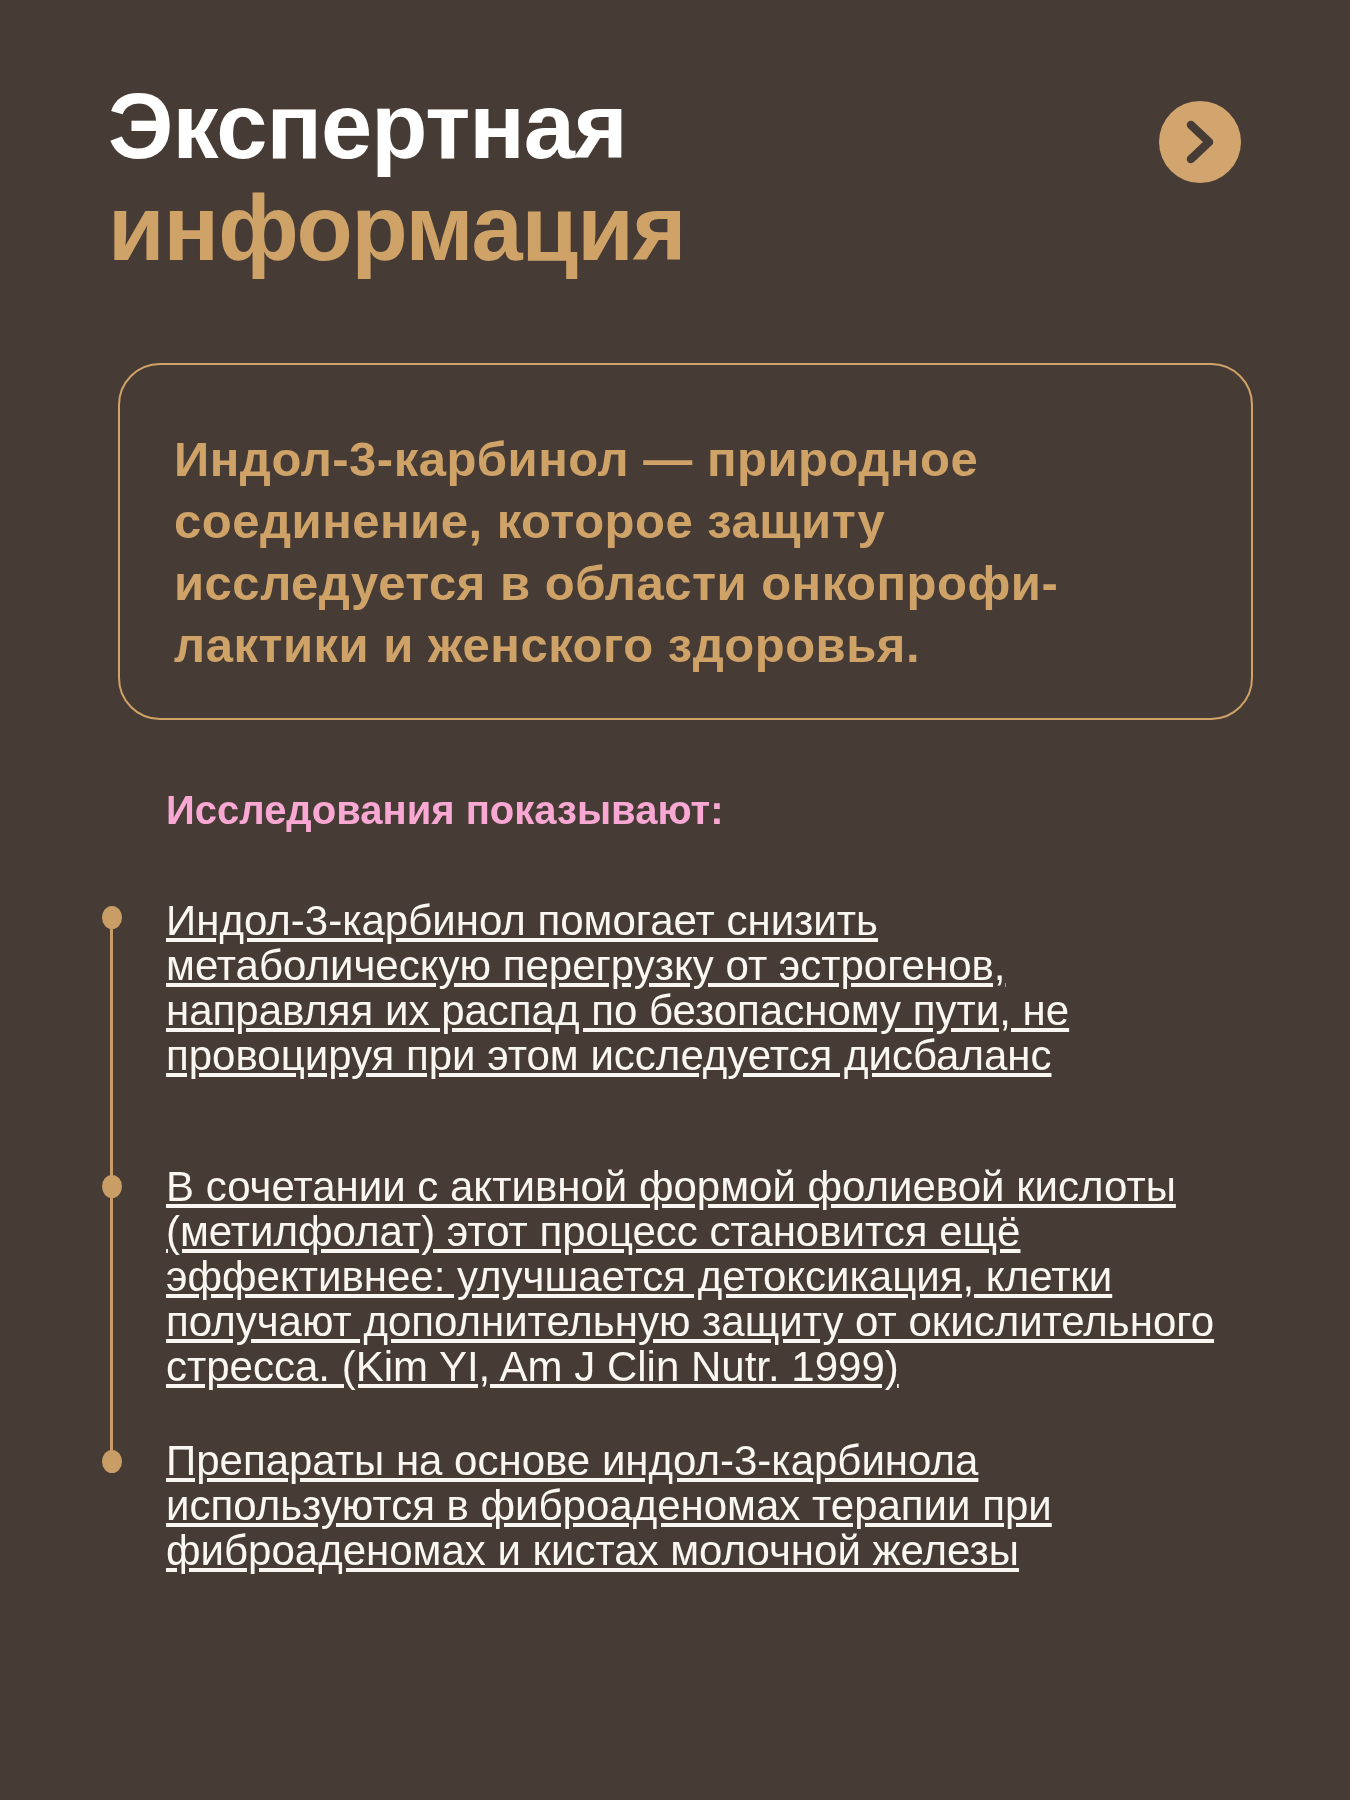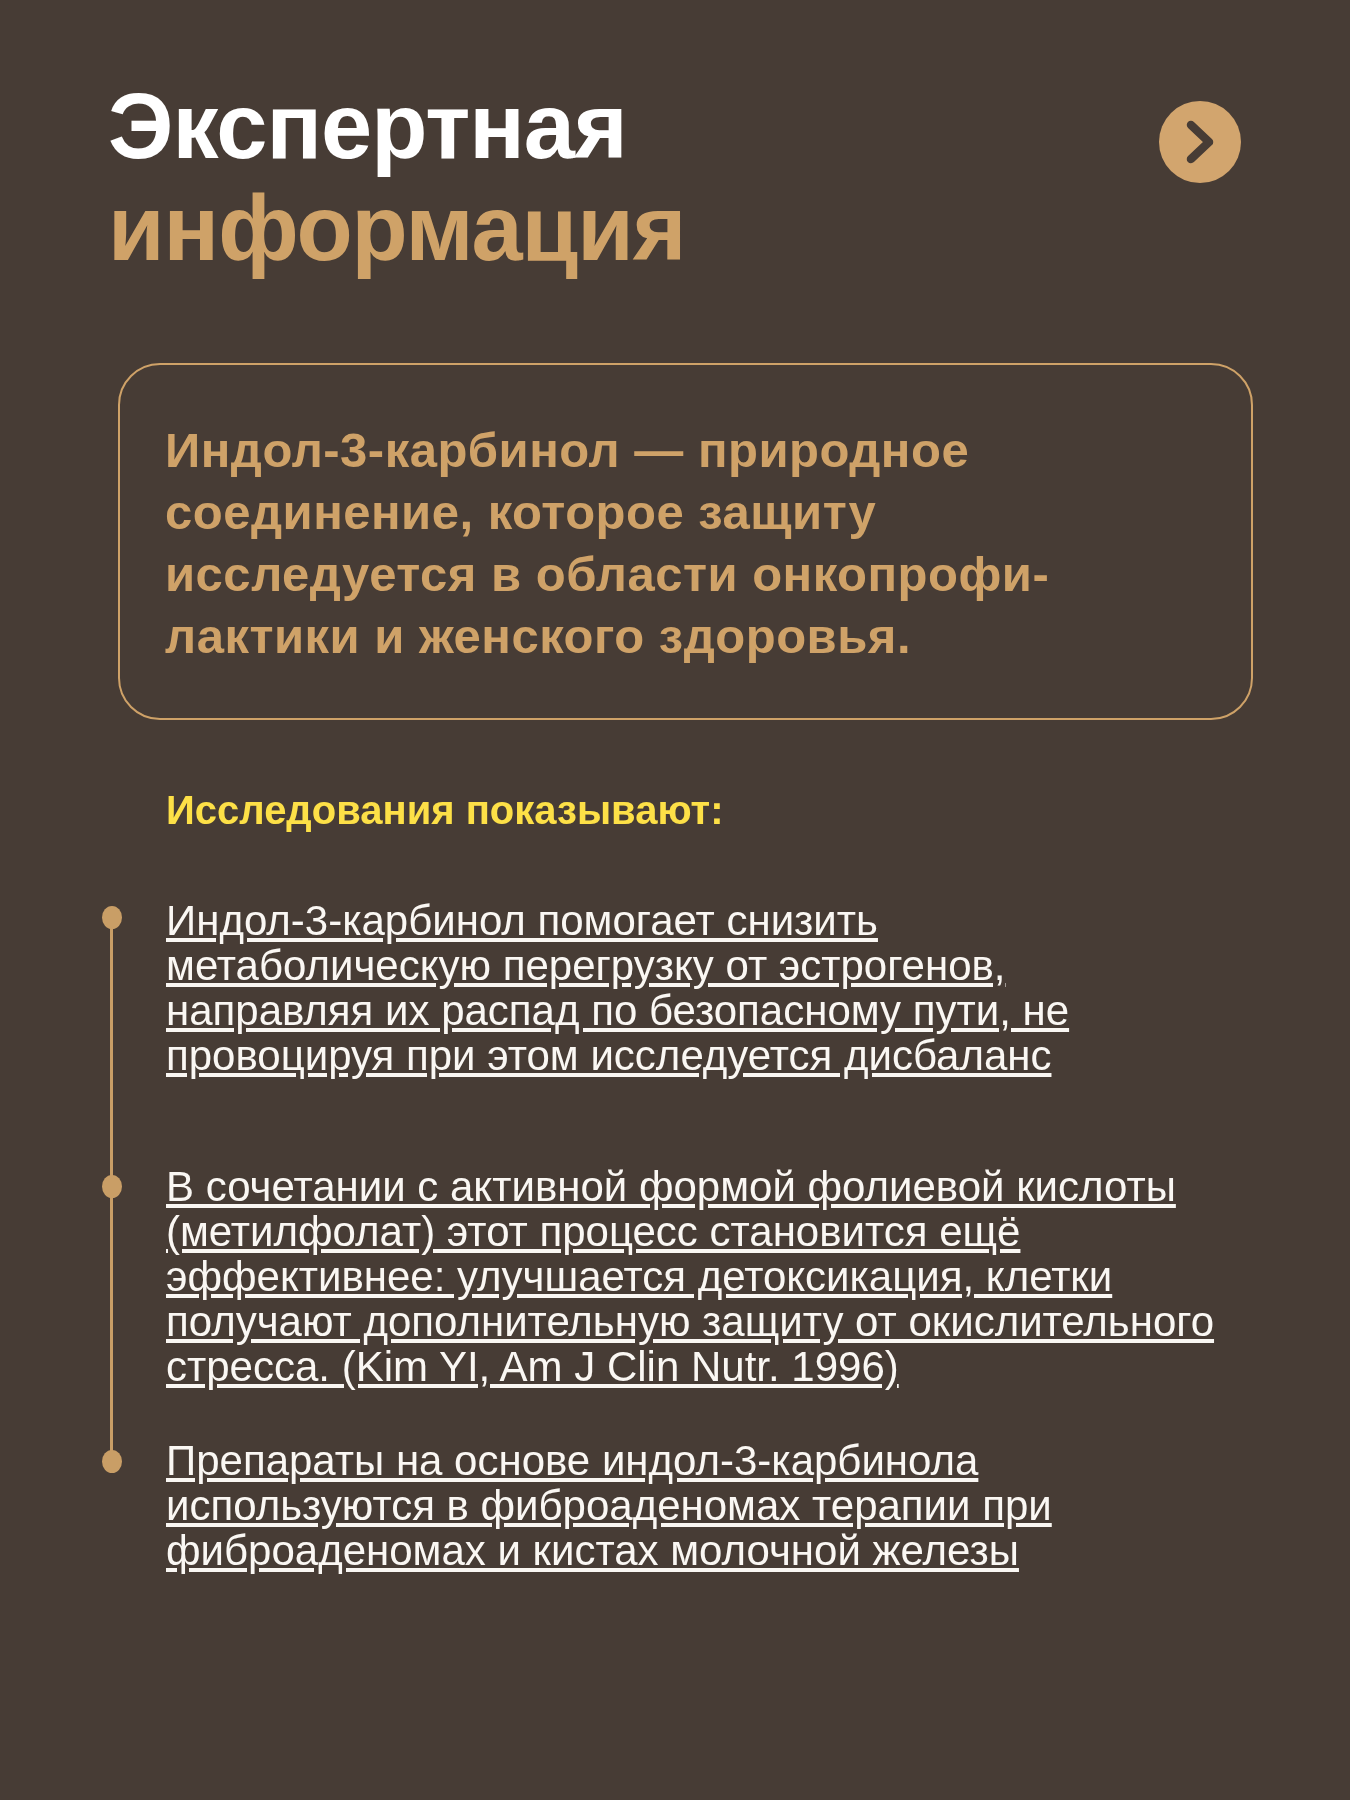--- a/index.html
+++ b/index.html
@@ -25,30 +25,30 @@
     display:flex;align-items:center;justify-content:center;cursor:pointer;
   }
   .next-btn svg{display:block;}
 
   
   .quote{
     position:absolute;left:118px;top:363px;width:1135px;height:357px;
     border:2.5px solid #CFA268;border-radius:42px;box-sizing:border-box;
   }
   .quote-text{
-    position:absolute;left:38px;top:47px;margin:7px;
+    position:absolute;left:38px;top:47px;margin:16px;
     font-size:49px;font-weight:700;line-height:62px;color:#CFA268;
     letter-spacing:0.5px;
   }
   .quote-text .ln{display:block;white-space:nowrap;}
 
   
   .section-heading{
     position:absolute;left:166px;top:788px;margin:0;
-    font-size:40px;font-weight:700;color:#fde047;letter-spacing:0;
+    font-size:40px;font-weight:700;color:#f9a8d4;letter-spacing:0;
   }
 
   
   .tl-line{
     position:absolute;left:110px;top:917px;width:3px;height:544px;
     background:#C99E66;
   }
   .tl-dot{
     position:absolute;left:102px;width:20px;height:23px;border-radius:50%;
     background:#C99E66;
@@ -104,20 +104,20 @@
   <span class="ln">метаболическую перегрузку от эстрогенов,</span>
   <span class="ln">направляя их распад по безопасному пути, не</span>
   <span class="ln">провоцируя при этом исследуется дисбаланс</span>
 </article>
 
 <article class="bullet b2">
   <span class="ln">В сочетании с активной формой фолиевой кислоты</span>
   <span class="ln">(метилфолат) этот процесс становится ещё</span>
   <span class="ln">эффективнее: улучшается детоксикация, клетки</span>
   <span class="ln">получают дополнительную защиту от окислительного</span>
-  <span class="ln">стресса. (Kim YI, Am J Clin Nutr. 1996)</span>
+  <span class="ln">стресса. (Kim YI, Am J Clin Nutr. 1999)</span>
 </article>
 
 <article class="bullet b3">
   <span class="ln">Препараты на основе индол-3-карбинола</span>
   <span class="ln">используются в фиброаденомах терапии при</span>
   <span class="ln">фиброаденомах и кистах молочной железы</span>
 </article>
 
 </body></html>

